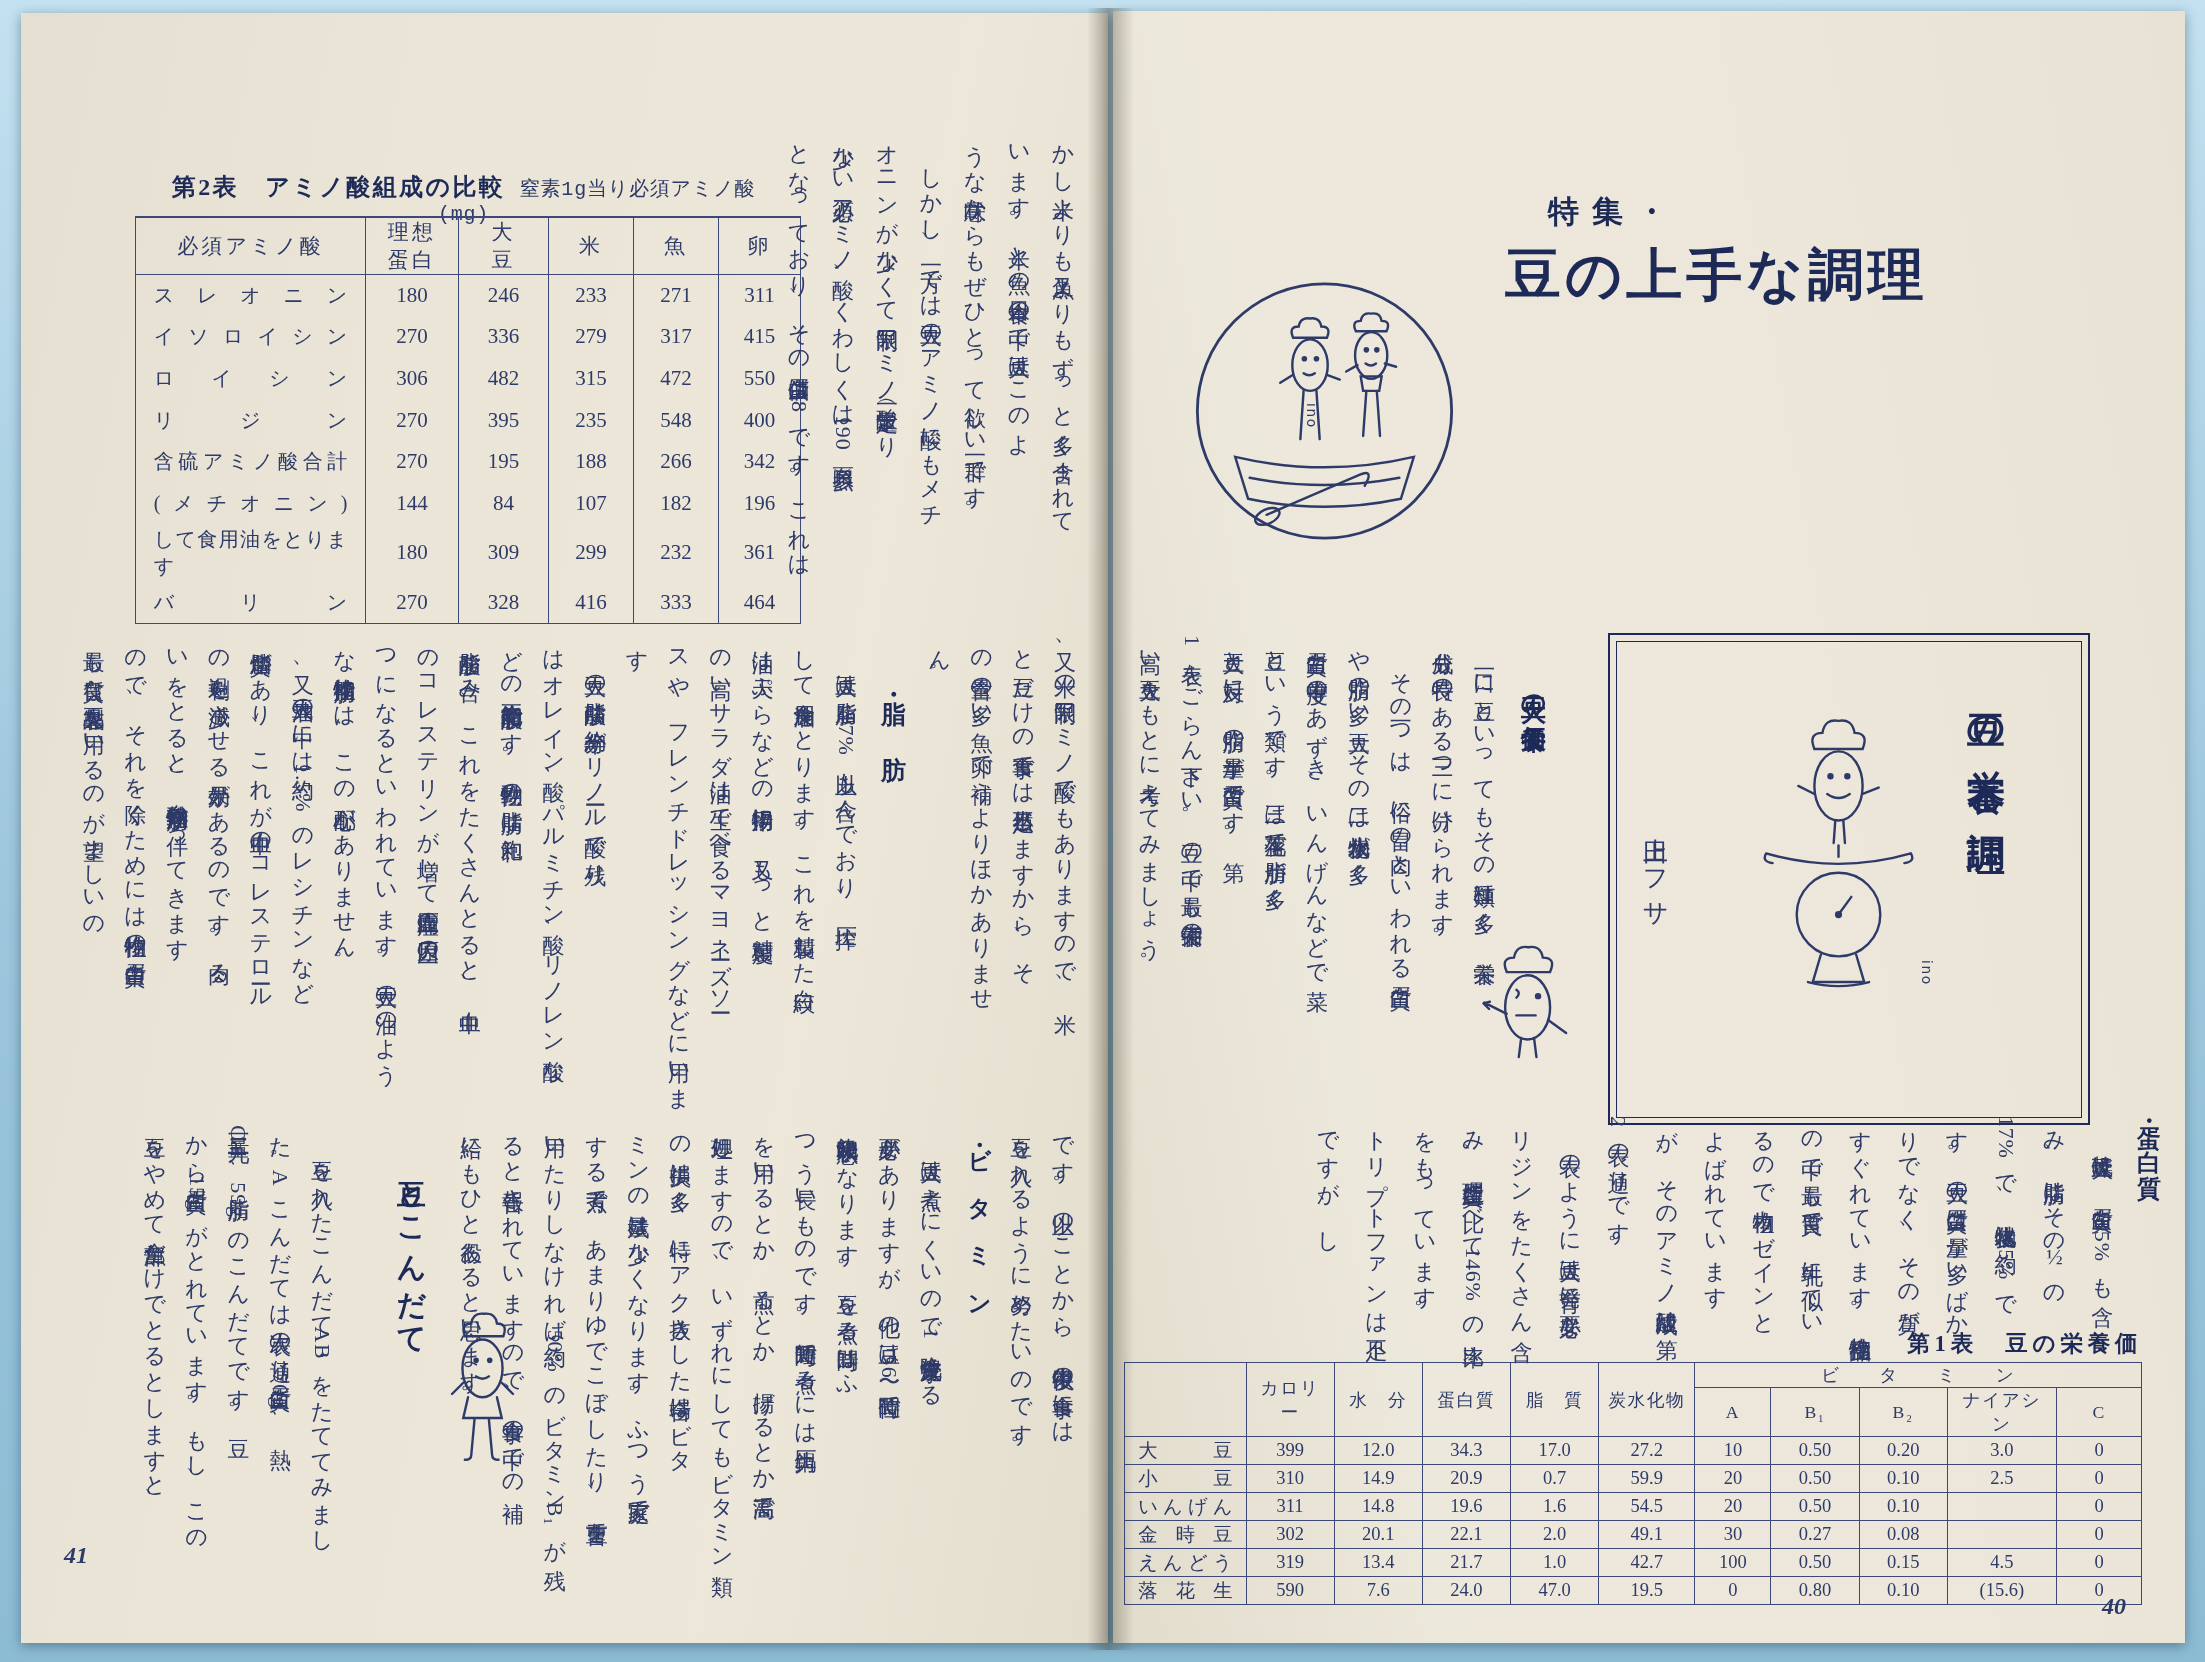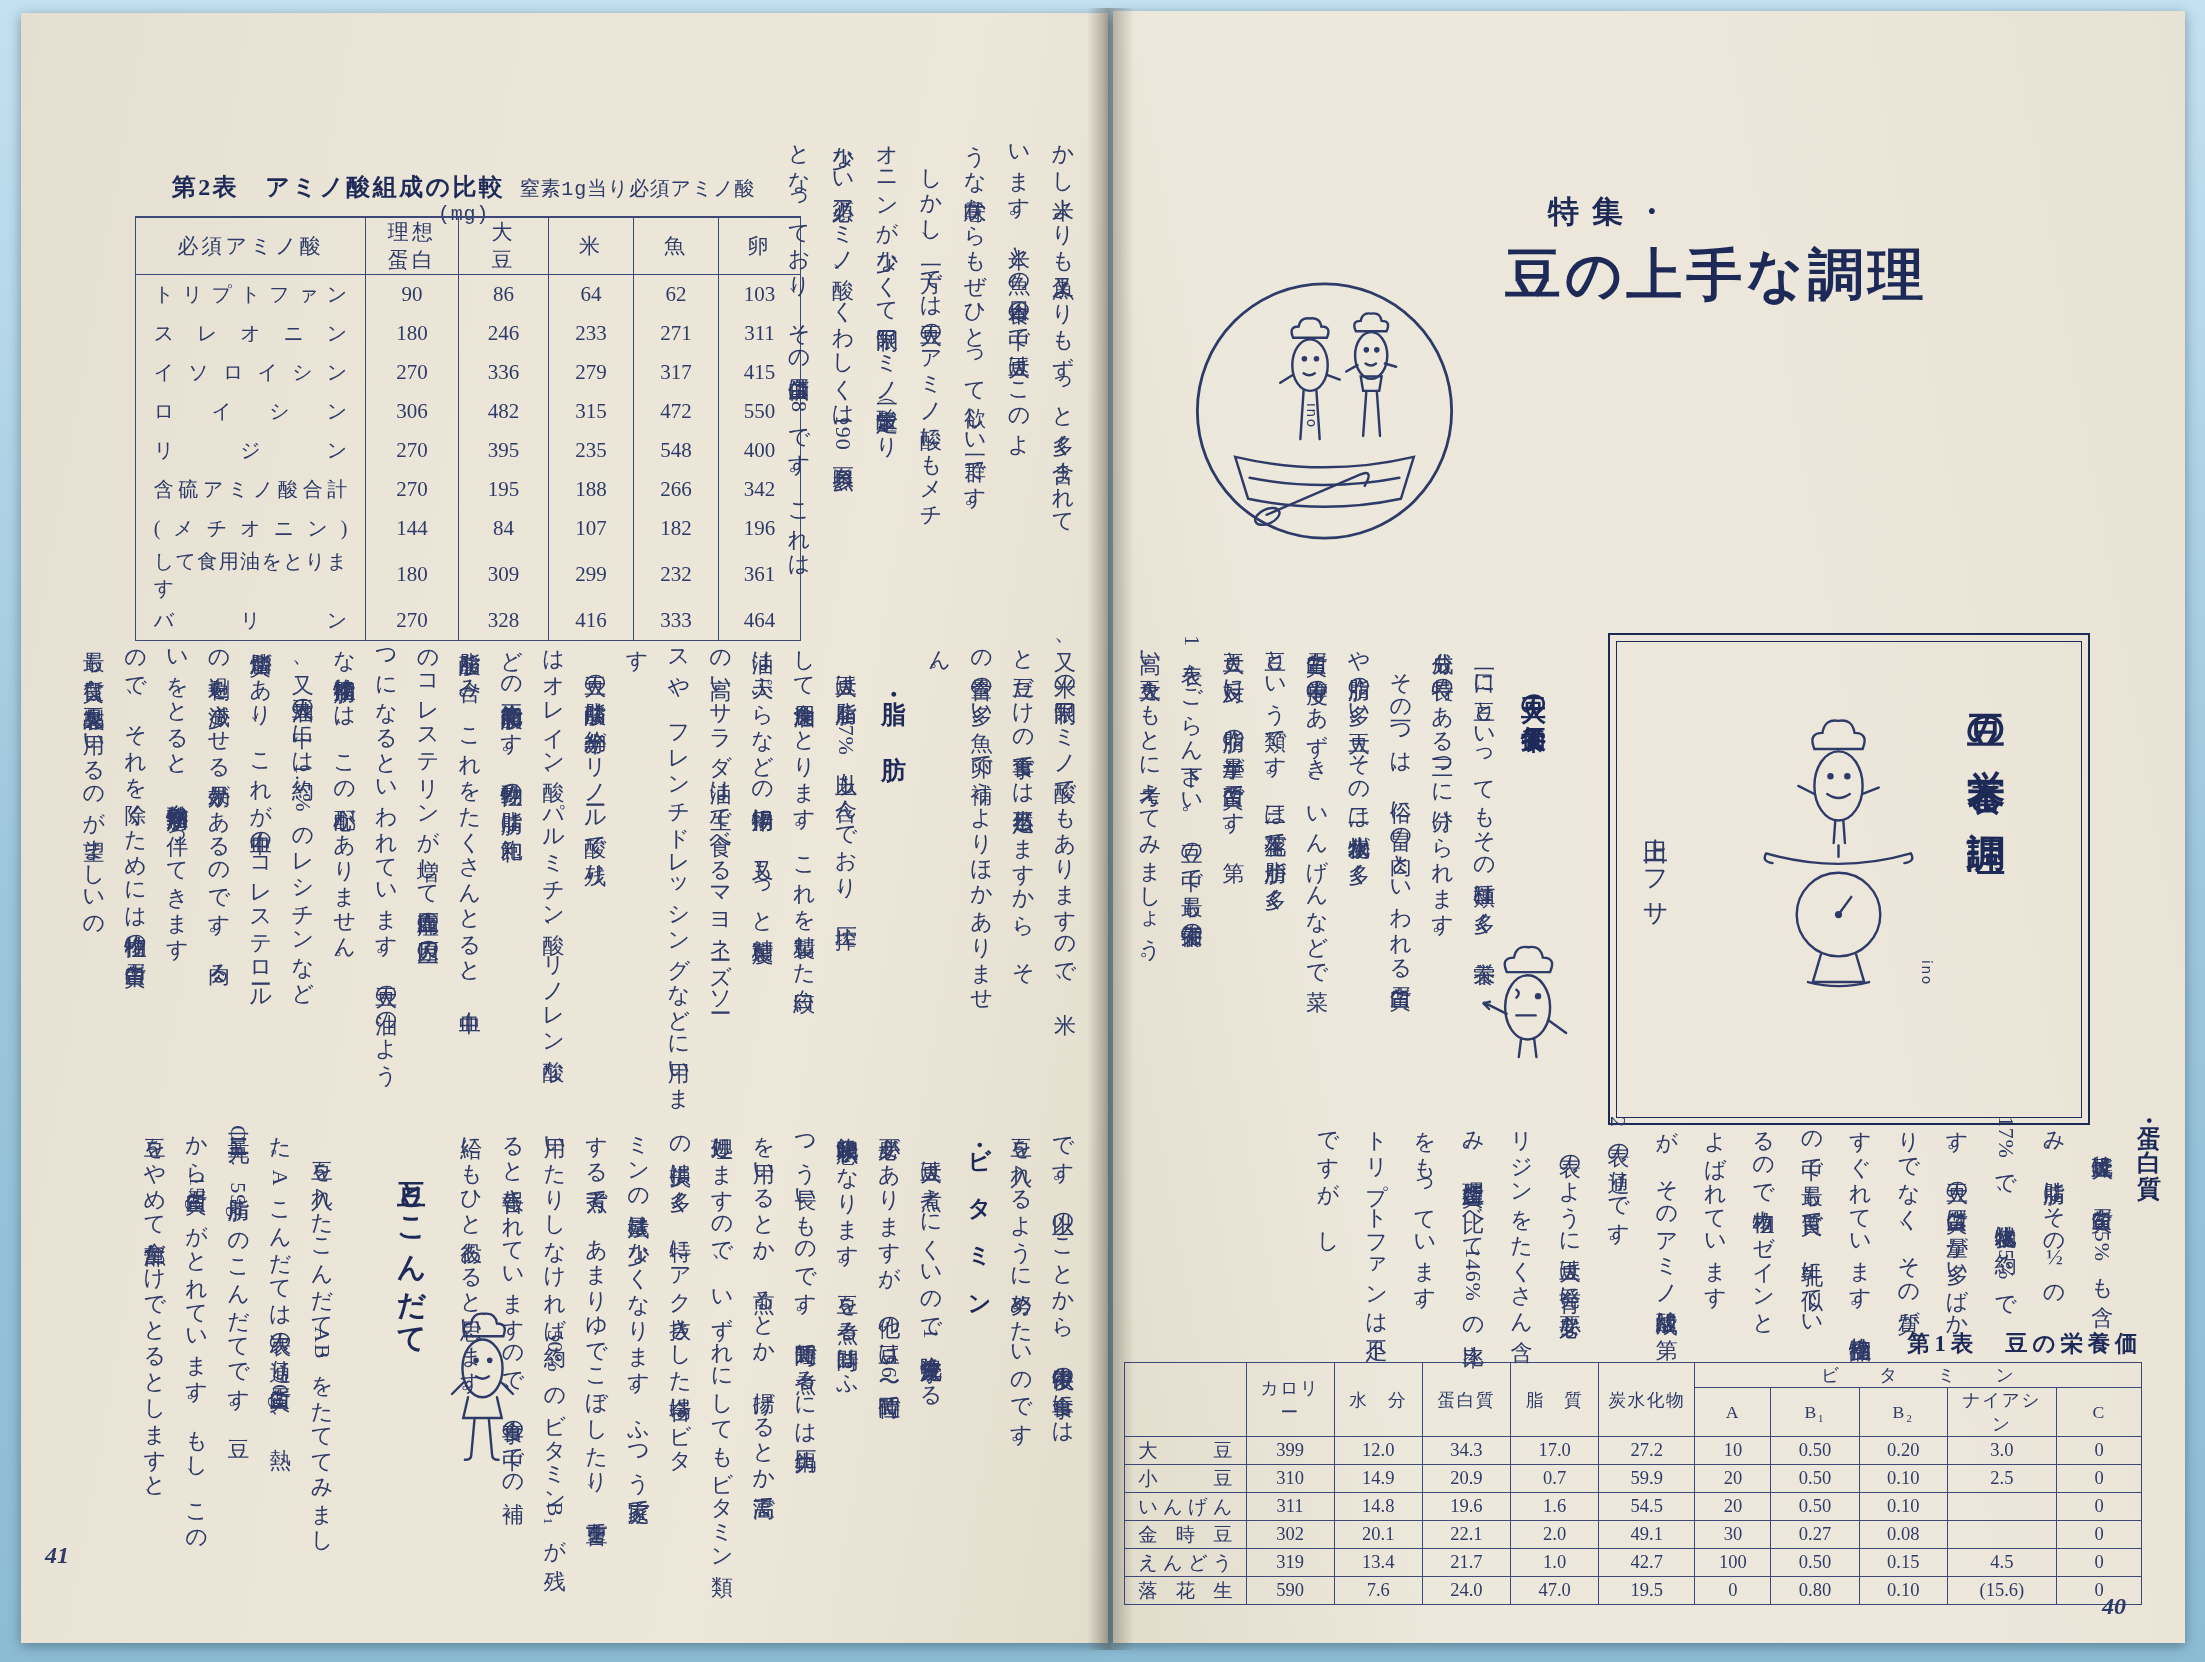--- a/index.html
+++ b/index.html
@@ -76,21 +76,21 @@
   .block-topright{left:763px;top:117px;width:301px;height:506px;line-height:2.0;}
   .block-midA{left:899px;top:622px;width:166px;height:486px;}
   .fat-heading{left:846px;top:667px;width:43px;height:418px;font-size:25px;letter-spacing:1.6px;}
   .block-fat{left:106px;top:622px;width:740px;height:486px;}
   .block-botC{left:978px;top:1108px;width:85px;height:482px;}
   .vit-heading{left:931px;top:1119px;width:43px;height:338px;font-size:23px;}
   .block-vit{left:437px;top:1108px;width:494px;height:486px;}
   .kondate-heading{left:360px;top:1145px;width:51px;height:346px;font-size:29px;letter-spacing:3.2px;}
   .block-kondate{left:111px;top:1108px;width:211px;height:486px;}
   .pagenum{position:absolute;font-size:24px;font-style:italic;font-weight:bold;color:var(--ink);}
-  .pn-left{left:24px;top:1529px;}
+  .pn-left{left:43px;top:1529px;}
   .pn-right{left:989px;top:1582px;}
   
   .kicker{position:absolute;left:435px;top:180px;font-size:31px;font-weight:bold;letter-spacing:13px;color:var(--ink-dark);}
   .headline{position:absolute;left:392px;top:227px;font-size:56px;font-weight:bold;letter-spacing:4px;color:var(--ink-dark);}
   .circle-illo{position:absolute;left:77px;top:264px;width:269px;height:272px;}
   .title-box{
     position:absolute;left:495px;top:622px;width:482px;height:492px;
     border:2.4px solid var(--ink-dark);
   }
   .title-box .inner{position:absolute;inset:5.6px;border:1.2px solid var(--ink-dark);}
@@ -161,28 +161,20 @@
       <tr>
         <th>必須アミノ酸</th>
         <th>理想蛋白</th>
         <th>大　豆</th>
         <th>米</th>
         <th>魚</th>
         <th>卵</th>
       </tr>
     </thead>
     <tbody>
-      <tr>
-          <td class="aname">トリプトファン</td>
-          <td>90</td>
-          <td>86</td>
-          <td>64</td>
-          <td>62</td>
-          <td>103</td>
-        </tr>
       <tr>
           <td class="aname">スレオニン</td>
           <td>180</td>
           <td>246</td>
           <td>233</td>
           <td>271</td>
           <td>311</td>
         </tr>
       <tr>
           <td class="aname">イソロイシン</td>

